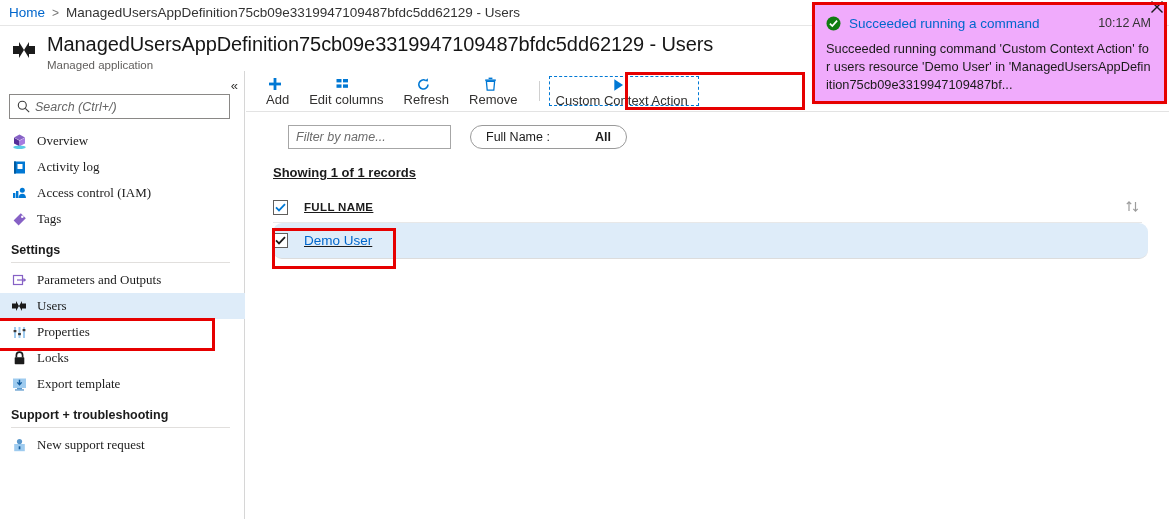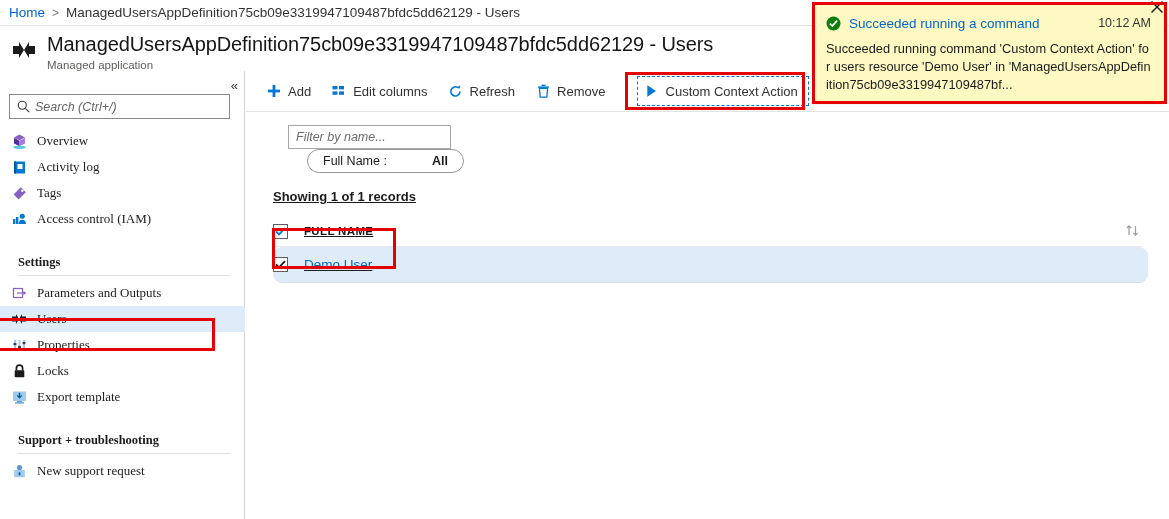--- a/index.html
+++ b/index.html
@@ -103,23 +103,22 @@
     font-family: Liberation Serif, serif;
   }
   .nav-item.selected { background: #deecf9; width: 245px; }
   .nav-ico {
     width: 18px; height: 18px; margin-right: 9px;
     flex: 0 0 auto;
     display: flex; align-items: center; justify-content: center;
   }
   .nav-label { white-space: nowrap; }
   .nav-group {
-    padding: 0 0 0 18px;
-    margin-top: 23px;
-    font-family: Liberation Serif, serif;
+    padding: 0 0 0 11px;
+    margin-top: 11px;
   }
   .nav-group-title {
     font-size: 12.5px; font-weight: bold; color: #1b1b1b;
     margin-bottom: 5px;
   }
   .nav-group-rule {
     height: 1px; background: #e1dfdd; margin-right: 14px;
   }
 
   
@@ -135,39 +134,39 @@
     padding-left: 18px;
   }
   .cmd {
     display: flex; align-items: center;
     height: 30px;
     padding: 0 10px 0 2px;
     margin-right: 8px;
     cursor: pointer;
     color: #323130; font-size: 13px;
     white-space: nowrap;
+    flex-direction: column;
   }
   .cmd-ico {
     width: 16px; height: 16px; margin-right: 6px;
     display: flex; align-items: center; justify-content: center;
     flex: 0 0 auto;
   }
   .cmd-sep {
     width: 1px; height: 20px; background: #d0d0d0;
     margin: 0 9px 0 3px;
   }
   .cmd-focus {
     border: 1px dashed #0078d4;
     padding: 0 10px 0 6px;
   }
 
   .filter-row {
-    display: flex; align-items: flex-start;
+    display: flex; align-items: center;
     padding: 13px 0 0 42px;
-    flex-direction: column;
   }
   .filter-input {
     width: 163px; height: 24px;
     border: 1px solid #a6a6a6;
     background: #fff;
     font-family: "Liberation Sans", sans-serif;
     font-size: 12.5px; font-style: italic; color: #5f5f5f;
     padding: 0 7px;
     outline: none;
   }
@@ -233,21 +232,21 @@
     margin-left: 16px;
     color: #0066cc; font-size: 13.5px;
     cursor: pointer;
   }
 
   
   .toast {
     position: absolute;
     left: 814px; top: 4px;
     width: 351px; height: 98px;
-    background: #fef9c3;
+    background: #f0abfc;
     border: 1px solid #e0e0e0;
     box-shadow: 0 1px 4px rgba(0,0,0,0.16);
     padding: 8px 11px 8px 11px;
   }
   .toast-head {
     display: flex; align-items: center;
     height: 20px;
   }
   .toast-check { width: 15px; height: 15px; flex: 0 0 auto; margin-right: 8px; }
   .toast-title {
@@ -337,37 +336,37 @@
             <rect x="3" y="2.5" width="2" height="12" fill="#005ba1"></rect>
             <rect x="6.5" y="5" width="5" height="5" fill="#ffffff"></rect>
           </svg>
         </span>
         <span class="nav-label">Activity log</span>
       </div>
 
       <div class="nav-item">
         <span class="nav-ico">
           <svg width="17" height="17" viewBox="0 0 17 17">
-            <path d="M9.8 2.2 L14.8 7.2 L7.6 14.4 L2.6 9.4 Z" fill="#8661c5"></path>
-            <circle cx="11.3" cy="5.7" r="1.3" fill="#ffffff"></circle>
-          </svg>
-        </span>
-        <span class="nav-label">Tags</span>
-      </div>
-
-      <div class="nav-item">
-        <span class="nav-ico">
-          <svg width="17" height="17" viewBox="0 0 17 17">
             <rect x="2" y="8" width="2.4" height="5" fill="#0078d4"></rect>
             <rect x="5" y="6" width="2.4" height="7" fill="#0078d4"></rect>
             <circle cx="11.3" cy="5.2" r="2.5" fill="#0078d4"></circle>
             <path d="M7.5 13 C7.5 10.2 9.2 8.7 11.3 8.7 C13.4 8.7 15 10.2 15 13 Z" fill="#0078d4"></path>
           </svg>
         </span>
         <span class="nav-label">Access control (IAM)</span>
+      </div>
+
+      <div class="nav-item">
+        <span class="nav-ico">
+          <svg width="17" height="17" viewBox="0 0 17 17">
+            <path d="M9.8 2.2 L14.8 7.2 L7.6 14.4 L2.6 9.4 Z" fill="#8661c5"></path>
+            <circle cx="11.3" cy="5.7" r="1.3" fill="#ffffff"></circle>
+          </svg>
+        </span>
+        <span class="nav-label">Tags</span>
       </div>
     </div>
 
     <div class="nav-group">
       <div class="nav-group-title">Settings</div>
       <div class="nav-group-rule"></div>
     </div>
 
     <div style="margin-top:4px;">
 

